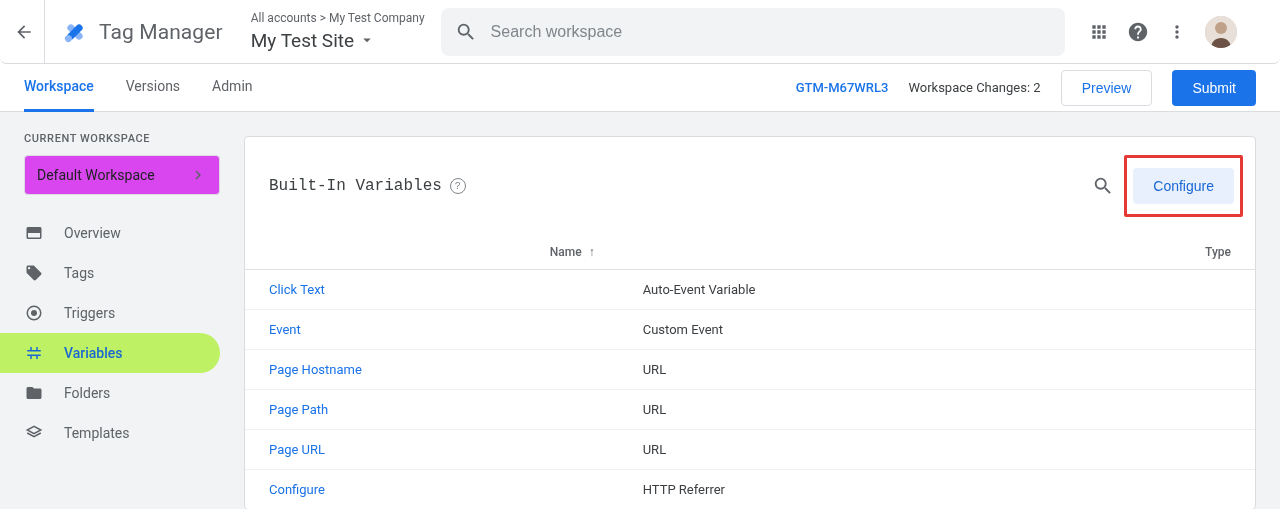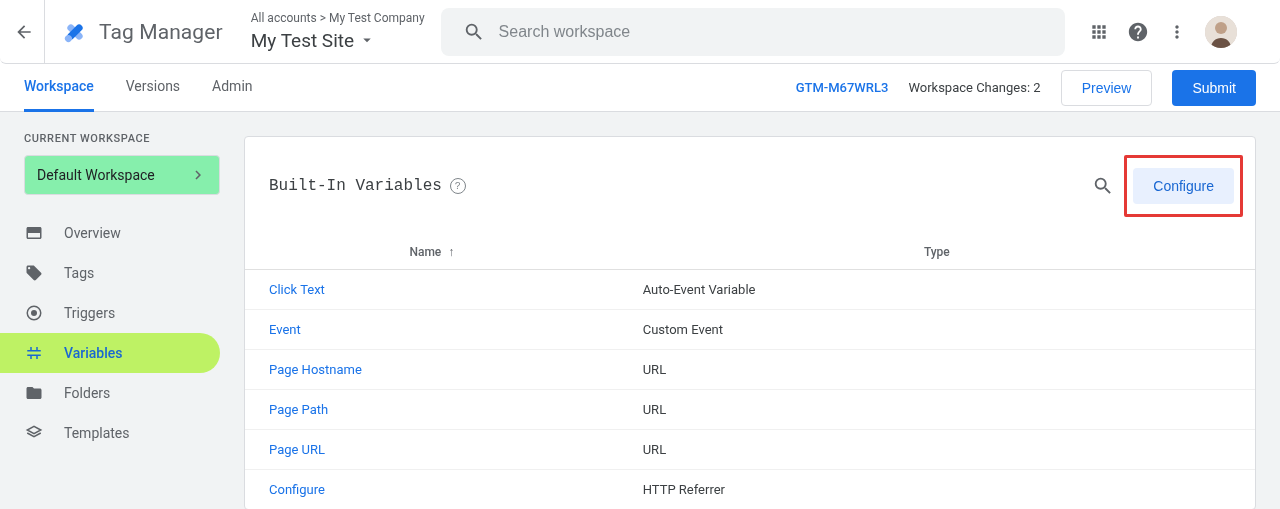--- a/index.html
+++ b/index.html
@@ -5,54 +5,54 @@
 * { box-sizing: border-box; margin: 0; padding: 0; }
 body { font-family: Roboto, Arial, sans-serif; background: #fff; color: #202124; overflow: hidden; width: 1280px; height: 509px; }
 .topbar { display: flex; align-items: center; height: 64px; border-bottom: 1px solid #dadce0; padding: 0 8px; border-radius: 6px; }
 .back-btn { width: 24px; height: 24px; margin: 0 4px 0 4px; display: flex; align-items: center; justify-content: center; cursor: pointer; }
 .divider-v { width: 1px; height: 64px; background: #dadce0; margin: 0 8px 0 4px; }
 .logo { width: 28px; height: 28px; margin: 0 10px 0 8px; }
 .brand { font-size: 21px; color: #5f6368; letter-spacing: 0.1px; margin-right: 28px; }
 .breadcrumb { font-size: 12px; color: #5f6368; line-height: 1.3; }
 .container-title { display: flex; align-items: center; font-size: 19px; color: #3c4043; margin-top: 2px; }
 .container-block { display: flex; flex-direction: column; margin-right: 16px; }
-.search { flex: 1; max-width: 624px; height: 48px; background: #f1f3f4; border-radius: 8px; display: flex; align-items: center; padding: 0 22px; }
+.search { flex: 1; max-width: 624px; height: 48px; background: #f1f3f4; border-radius: 8px; display: flex; align-items: center; padding: 0 14px; }
 .search input { border: none; background: transparent; flex: 1; font-size: 16px; color: #3c4043; outline: none; margin-left: 14px; }
 .search input::placeholder { color: #80868b; }
 .top-right { display: flex; align-items: center; gap: 18px; margin-left: 24px; margin-right: 10px; }
 .icon-btn { color: #5f6368; cursor: pointer; display: flex; align-items: center; justify-content: center; }
 .avatar { width: 32px; height: 32px; border-radius: 50%; background: #d7ccc8; overflow: hidden; }
 .avatar svg { width: 32px; height: 32px; }
 .subhead { display: flex; align-items: center; height: 48px; border-bottom: 1px solid #dadce0; padding: 0 24px; }
 .tabs { display: flex; gap: 32px; }
 .tab { font-size: 14px; color: #5f6368; cursor: pointer; height: 48px; display: flex; align-items: center; border-bottom: 3px solid transparent; }
 .tab.active { color: #1a73e8; border-bottom: 3px solid #1a73e8; font-weight: 500; }
 .subhead-right { margin-left: auto; display: flex; align-items: center; gap: 20px; }
 .container-id { color: #1a73e8; font-size: 13px; font-weight: 500; }
 .changes { font-size: 13px; color: #3c4043; }
 .btn { height: 36px; padding: 0 20px; border-radius: 4px; font-size: 14px; font-weight: 500; display: flex; align-items: center; cursor: pointer; border: none; }
 .btn-outline { border: 1px solid #dadce0; background: #fff; color: #1a73e8; }
 .btn-primary { background: #1a73e8; color: #fff; }
 .main { display: flex; height: calc(509px - 64px - 48px); background: #f1f3f4; }
 .sidebar { width: 244px; padding-top: 20px; background: #f1f3f4; }
 .ws-label { font-size: 11px; color: #5f6368; font-weight: 500; letter-spacing: 0.6px; padding: 0 24px 10px; }
-.ws-select { margin: 0 24px 18px; background: #86efac; border: 1px solid #dadce0; border-radius: 4px; height: 40px; display: flex; align-items: center; justify-content: space-between; padding: 0 12px; cursor: pointer; font-size: 14px; }
+.ws-select { margin: 0 24px 18px; background: #d946ef; border: 1px solid #dadce0; border-radius: 4px; height: 40px; display: flex; align-items: center; justify-content: space-between; padding: 0 12px; cursor: pointer; font-size: 14px; }
 .nav-item { display: flex; align-items: center; height: 40px; padding: 0 24px; gap: 20px; color: #5f6368; font-size: 14px; cursor: pointer; border-radius: 0 20px 20px 0; margin-right: 24px; margin-bottom:0px;}
 .nav-item.active { background: #bef264; color: #1967d2; font-weight: 500; }
 .nav-item .nav-icon { width: 20px; height: 20px; display: flex; align-items: center; justify-content: center; }
 .content { flex: 1; padding: 24px 24px 0 0; overflow: hidden; }
 .card { background: #fff; border: 1px solid #dadce0; border-radius: 4px; }
 .card-header { display: flex; align-items: center; padding: 18px 24px; }
 .card-title { font-size: 16px; color: #3c4043; display: flex; align-items: center; gap: 8px; font-family: Liberation Mono, monospace; }
 .card-actions { margin-left: auto; display: flex; align-items: center; gap: 4px; }
 .help-icon { width: 16px; height: 16px; border: 1.3px solid #80868b; border-radius: 50%; display: flex; align-items: center; justify-content: center; font-size: 10px; color: #80868b; }
 .configure-btn { background: #e8f0fe; color: #1967d2; border-radius: 4px; height: 36px; padding: 0 20px; font-size: 14px; font-weight: 500; border: none; cursor: pointer; }
 .highlight-box { border: 3px solid #e53935; border-radius: 2px; padding: 10px 6px; margin-right: -12px; }
 .table { width: 100%; border-collapse: collapse; font-size: 13px; }
-.table th { text-align: center; font-weight: 500; color: #5f6368; padding: 10px 24px; border-bottom: 1px solid #e0e0e0; font-size: 12px; }
+.table th { text-align: right; font-weight: 500; color: #5f6368; padding: 10px 24px; border-bottom: 1px solid #e0e0e0; font-size: 12px; }
 .table td { padding: 12px 24px; border-bottom: 1px solid #f0f0f0; color: #3c4043; }
 .table td:first-child { color: #1a73e8; cursor: pointer; }
 .table tr:last-child td { border-bottom: none; }
 .sort-arrow { margin-left: 4px; }
 </style>
 </head>
 <body>
 
 <div class="topbar">
   <div class="back-btn icon-btn">

